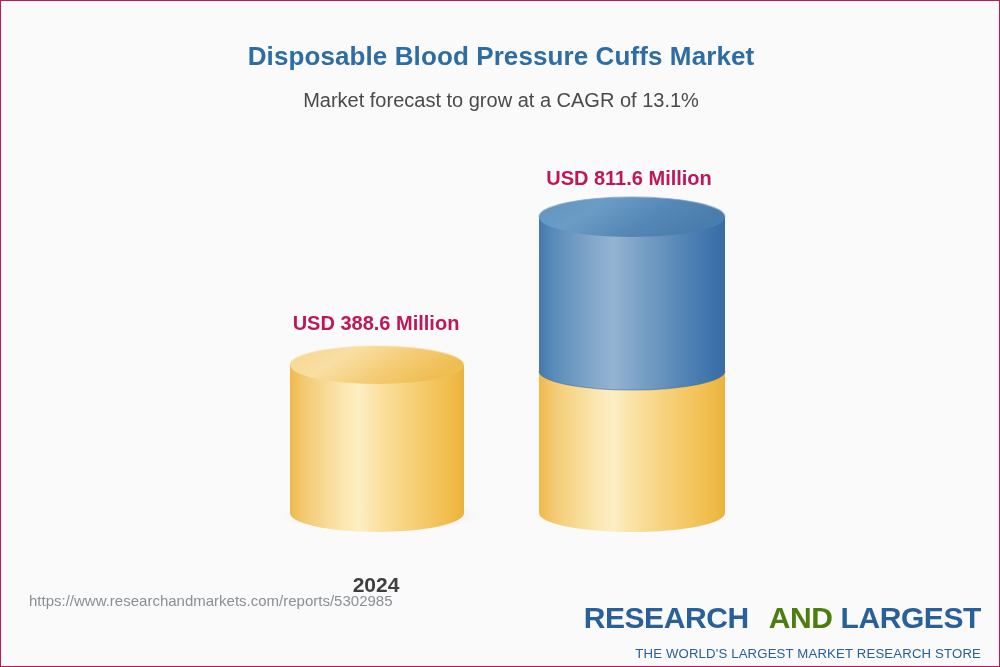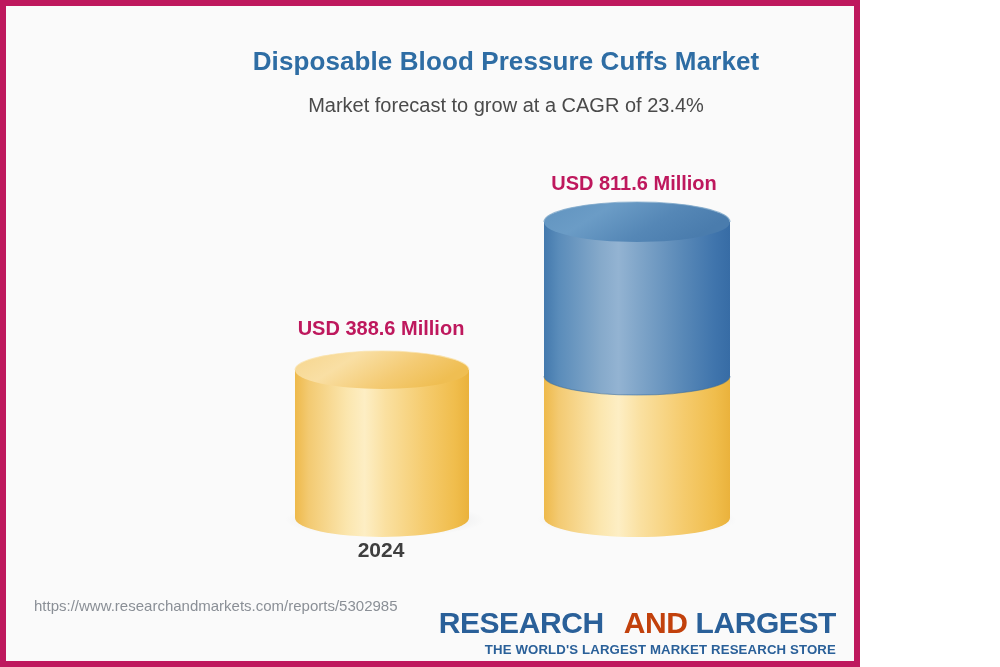--- a/index.html
+++ b/index.html
@@ -5,25 +5,25 @@
   html, body {
     margin: 0;
     padding: 0;
     background: #ffffff;
   }
   body {
     font-family: "Liberation Sans", sans-serif;
   }
   .canvas {
     position: relative;
-    width: 860px;
+    width: 1000px;
     height: 667px;
     background: #fafafa;
     box-sizing: border-box;
-    border: 6px solid #be185d;
+    border: 1px solid #be185d;
     overflow: hidden;
   }
 
   
   .chart-title {
     position: absolute;
     top: 40px;
     left: 0;
     width: 1000px;
     text-align: center;
@@ -63,20 +63,21 @@
   .label-2024 { left: 215px; top: 311px; width: 320px; }
   .label-2030 { left: 468px; top: 166px; width: 320px; }
 
   .cat-label {
     position: absolute;
     font-size: 21px;
     font-weight: bold;
     color: #3f3f3f;
     text-align: center;
     white-space: nowrap;
+    margin-top: 40px;
   }
   .cat-2024 { left: 215px; top: 532px; width: 320px; }
   .cat-2030 { left: 465px; top: 532px; width: 320px; }
 
   
   .footer-url {
     position: absolute;
     left: 28px;
     top: 591px;
     font-size: 15px;
@@ -90,37 +91,37 @@
     text-align: right;
     line-height: 1;
   }
   .logo-main {
     font-size: 30px;
     font-weight: bold;
     letter-spacing: -0.4px;
     color: #2a6099;
     white-space: nowrap;
   }
-  .logo-main .logo-and { color: #c2410c; margin-left: 12px; }
+  .logo-main .logo-and { color: #4d7c0f; margin-left: 12px; }
   .logo-tag {
-    margin-top: 5px;
+    margin-top: 14px;
     font-size: 13.2px;
-    font-weight: bold;
+    font-weight: normal;
     letter-spacing: 0.15px;
     color: #2a6099;
     white-space: nowrap;
   }
 </style>
 </head>
 <body>
 
 <div class="canvas">
 
   <div class="chart-title">Disposable Blood Pressure Cuffs Market</div>
-  <div class="chart-subtitle">Market forecast to grow at a CAGR of 23.4%</div>
+  <div class="chart-subtitle">Market forecast to grow at a CAGR of 13.1%</div>
 
   <svg class="plot" viewBox="0 0 1000 600" width="1000" height="600">
     <defs>
 
       <linearGradient id="gradYellowBody" x1="0" y1="0" x2="1" y2="0">
         <stop offset="0%" stop-color="#eeb94a"></stop>
         <stop offset="8%" stop-color="#f3ca72"></stop>
         <stop offset="30%" stop-color="#fbe6ae"></stop>
         <stop offset="40%" stop-color="#fdeec4"></stop>
         <stop offset="52%" stop-color="#fae0a0"></stop>

